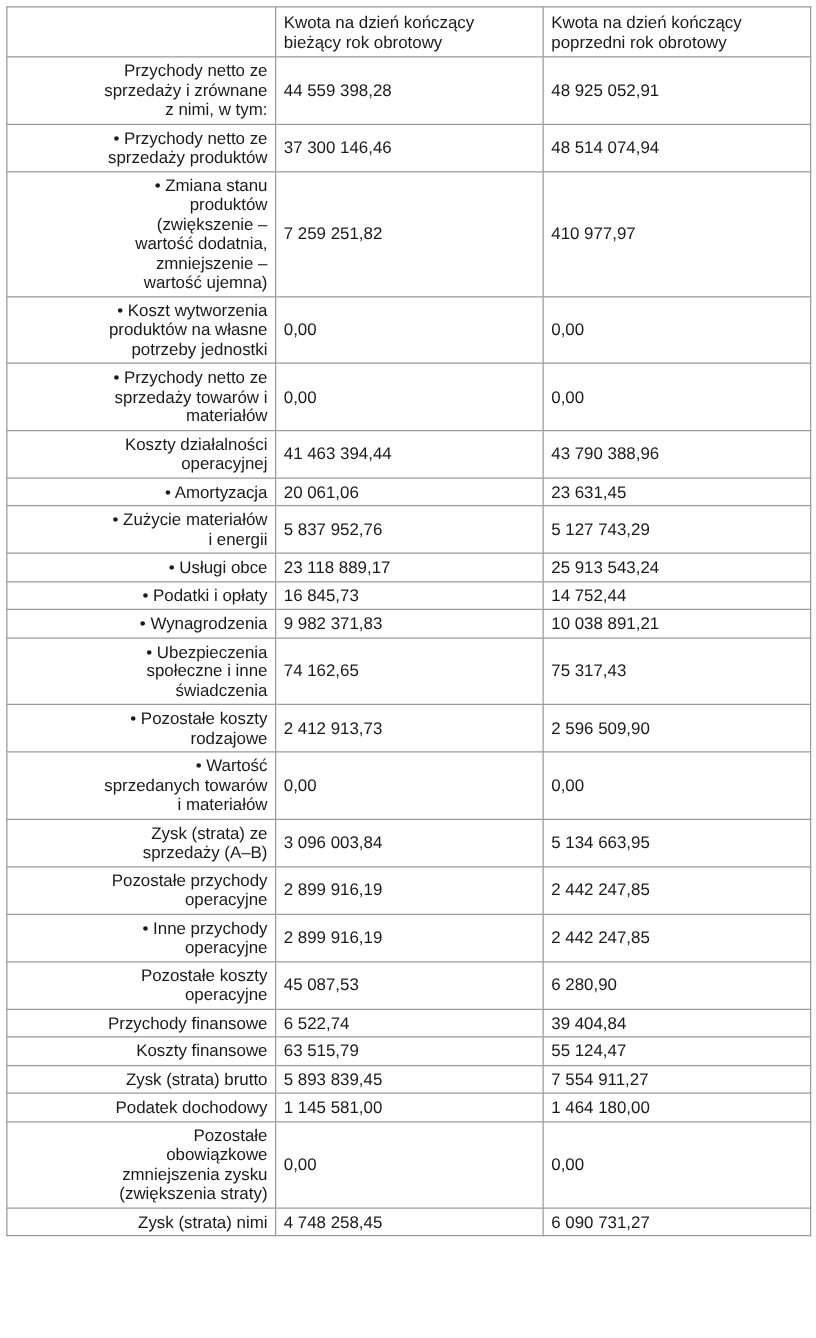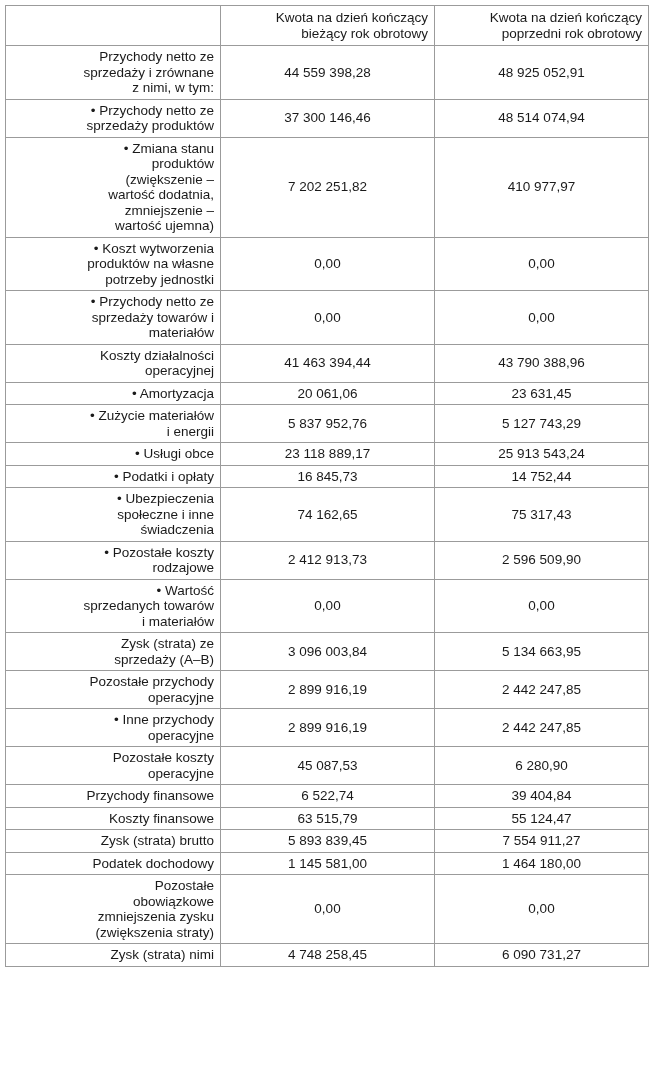--- a/index.html
+++ b/index.html
@@ -26,32 +26,32 @@
   .fin-table th,
   .fin-table td {
     border: 1px solid var(--border, #9b9b9b);
     font-size: 13.5px;
     line-height: 15.5px;
     font-weight: 400;
     vertical-align: middle;
     overflow: hidden;
   }
   .fin-table thead th {
-    text-align: right;
+    text-align: left;
     white-space: pre-line;
     padding: 4px 6px;
   }
   td.label-cell {
     text-align: right;
     white-space: pre-line;
     padding: 3px 6px 3px 7px;
   }
   td.label-cell.indent { padding-left: 12px; }
   td.value-cell {
-    text-align: center;
+    text-align: left;
     padding: 3px 6px;
   }
 </style>
 </head>
 <body>
 
 <div class="page">
   <table class="fin-table">
     <colgroup>
       <col class="c-label">
@@ -81,21 +81,21 @@
           <td class="value-cell">37 300 146,46</td>
           <td class="value-cell">48 514 074,94</td>
         </tr>
         <tr>
           <td class="label-cell">• Zmiana stanu
 produktów
 (zwiększenie –
 wartość dodatnia,
 zmniejszenie –
 wartość ujemna)</td>
-          <td class="value-cell">7 202 251,82</td>
+          <td class="value-cell">7 259 251,82</td>
           <td class="value-cell">410 977,97</td>
         </tr>
         <tr>
           <td class="label-cell">• Koszt wytworzenia
 produktów na własne
 potrzeby jednostki</td>
           <td class="value-cell">0,00</td>
           <td class="value-cell">0,00</td>
         </tr>
         <tr>
@@ -124,20 +124,25 @@
         </tr>
         <tr>
           <td class="label-cell">• Usługi obce</td>
           <td class="value-cell">23 118 889,17</td>
           <td class="value-cell">25 913 543,24</td>
         </tr>
         <tr>
           <td class="label-cell indent">• Podatki i opłaty</td>
           <td class="value-cell">16 845,73</td>
           <td class="value-cell">14 752,44</td>
+        </tr>
+        <tr>
+          <td class="label-cell">• Wynagrodzenia</td>
+          <td class="value-cell">9 982 371,83</td>
+          <td class="value-cell">10 038 891,21</td>
         </tr>
         <tr>
           <td class="label-cell">• Ubezpieczenia
 społeczne i inne
 świadczenia</td>
           <td class="value-cell">74 162,65</td>
           <td class="value-cell">75 317,43</td>
         </tr>
         <tr>
           <td class="label-cell">• Pozostałe koszty

